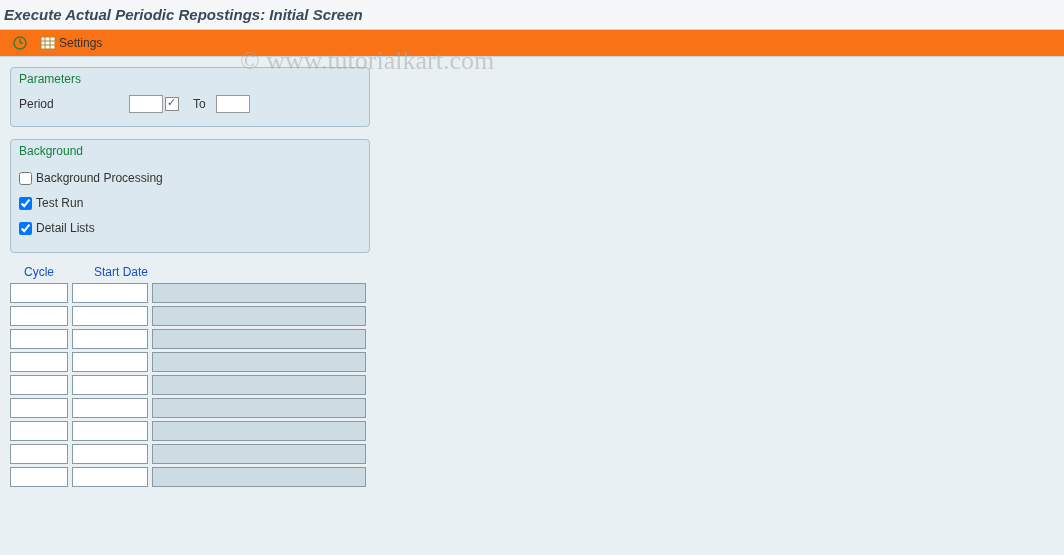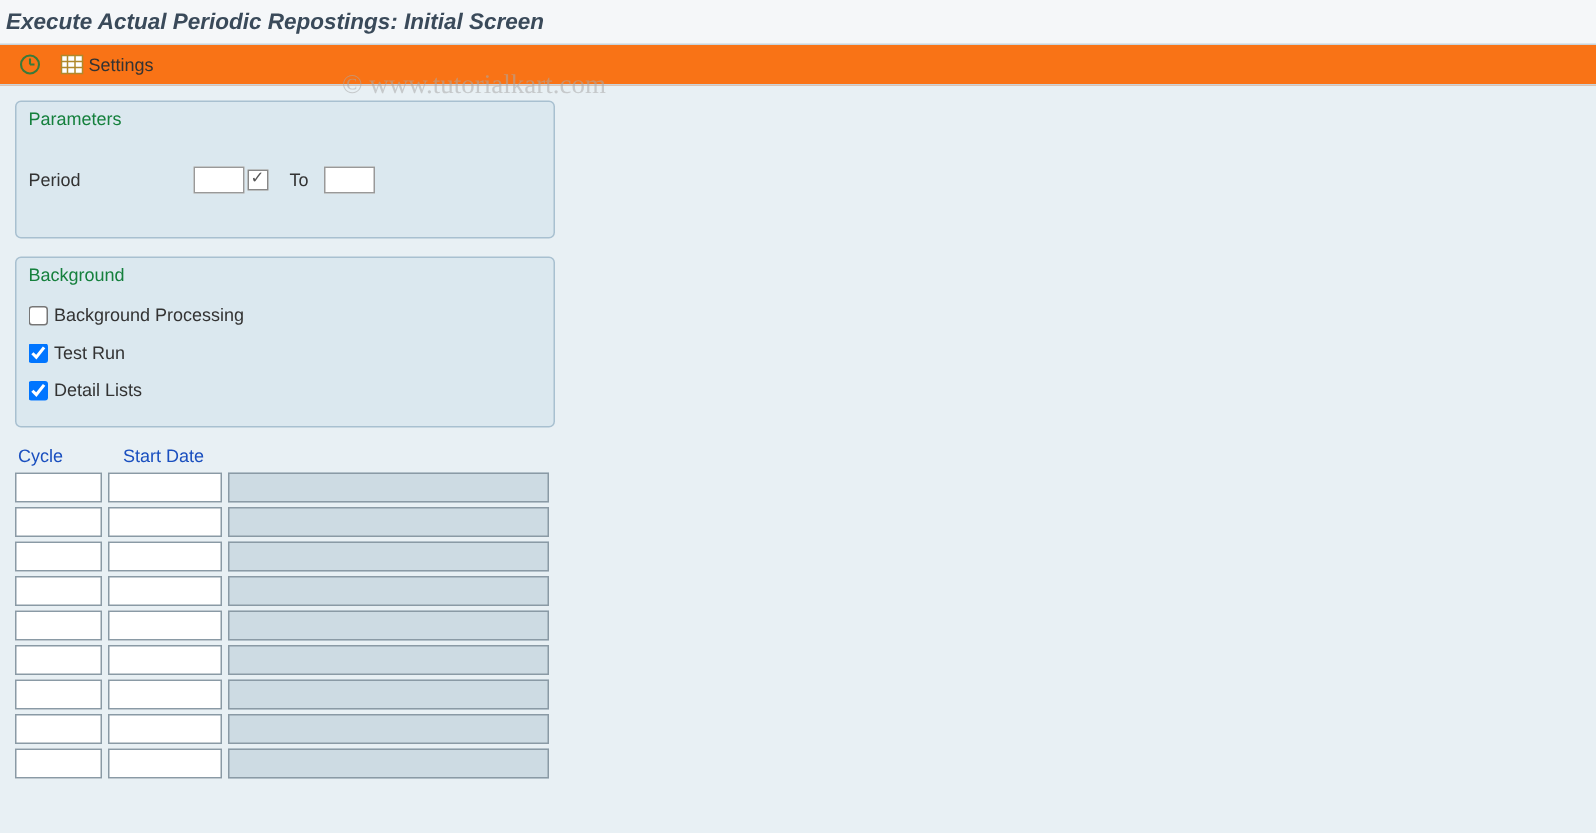--- a/index.html
+++ b/index.html
@@ -65,21 +65,21 @@
       font-size: 12px;
       color: #15803d;
       padding: 4px 8px 2px 8px;
     }
     .group-body {
       padding: 4px 8px 10px 8px;
     }
     .field-row {
       display: flex;
       align-items: center;
-      margin: 17px 0;
+      margin: 1px 0;
       height: 22px;
     }
     .field-label {
       width: 110px;
       color: #333;
       font-size: 12px;
     }
     .sap-input {
       border: 1px solid #999;
       background: #fff;
@@ -135,21 +135,21 @@
       margin-top: 8px;
     }
     .tbl-headers {
       display: flex;
       margin-bottom: 4px;
     }
     .hdr {
       color: #1a4fbf;
       font-size: 12px;
     }
-    .hdr-cycle { width: 64px; margin-left:2px; }
+    .hdr-cycle { width: 64px; margin-left:14px; }
     .hdr-startdate { width: 80px; margin-left:6px; }
     .tbl-row {
       display: flex;
       align-items: center;
       gap: 4px;
       margin-bottom: 3px;
     }
     .cell-cycle {
       width: 58px;
       height: 20px;
@@ -164,22 +164,22 @@
     }
     .cell-long {
       width: 214px;
       height: 20px;
       border: 1px solid #8a9aa5;
       background: #cddbe3;
     }
     .watermark {
       position: absolute;
       top: 46px;
-      left: 228px;
-      font-size: 18px;
+      left: 240px;
+      font-size: 26px;
       color: rgba(170,170,170,0.55);
       font-family: "Times New Roman", serif;
       pointer-events: none;
     }
   </style>
 </head>
 <body>
 
 <div class="title-bar">
   <span class="page-title">Execute Actual Periodic Repostings: Initial Screen</span>

